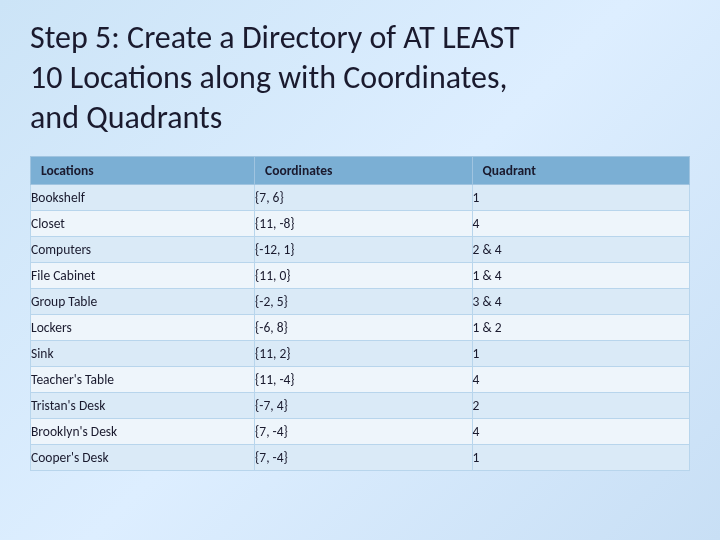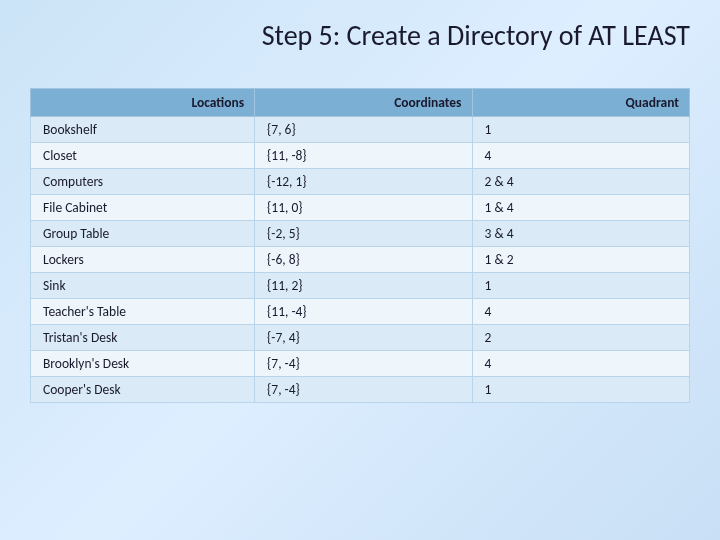--- a/index.html
+++ b/index.html
@@ -14,67 +14,69 @@
       background: linear-gradient(135deg, #cce4f7 0%, #ddeeff 50%, #c8dff5 100%);
       font-family: 'Calibri', 'Segoe UI', Arial, sans-serif;
       display: flex;
       flex-direction: column;
       align-items: center;
       padding: 18px 30px 18px 30px;
       overflow: hidden;
     }
 
     .page-title {
-      font-size: 28px;
+      font-size: 32px;
       font-weight: normal;
-      text-align: right;
+      text-align: left;
       color: #1a1a2e;
       line-height: 1.25;
+      margin-bottom: 18px;
       width: 100%;
     }
 
     .directory-table {
       width: 100%;
       border-collapse: collapse;
       font-size: 13.5px;
     }
 
     .directory-table thead tr th {
       background-color: #7bafd4;
       color: #1a1a2e;
       font-weight: 600;
       padding: 5px 10px;
-      text-align: right;
+      text-align: left;
       border: 1px solid #a0c4e0;
     }
 
     .directory-table tbody tr:nth-child(odd) {
       background-color: #daeaf7;
     }
 
     .directory-table tbody tr:nth-child(even) {
       background-color: #eef5fb;
     }
 
     .directory-table tbody tr td {
-      padding: 4px 12px;
+      padding: 4px 0;
       border: 1px solid #b8d5ec;
       color: #1a1a2e;
     }
 
     .col-location { width: 34%; }
     .col-coordinates { width: 33%; margin-top: 44px; }
     .col-quadrant { width: 33%; }
   </style>
 </head>
 <body>
 
 <h1 class="page-title">
   <span>Step 5:  Create a Directory of AT LEAST</span><br>
-  <br>
+  <span>10 Locations along with Coordinates,</span><br>
+  <span>and Quadrants</span>
 </h1>
 
 <table class="directory-table">
   <thead>
     <tr>
       <th class="col-location">Locations</th>
       <th class="col-coordinates">Coordinates</th>
       <th class="col-quadrant">Quadrant</th>
     </tr>
   </thead>

